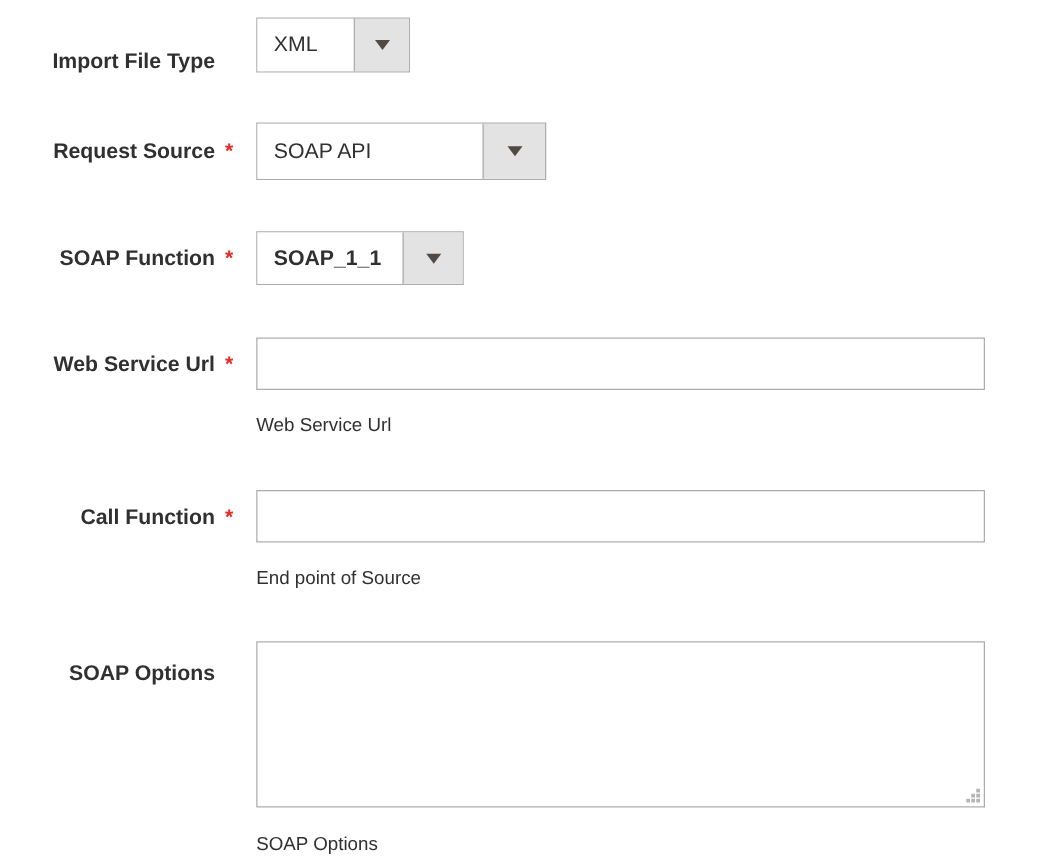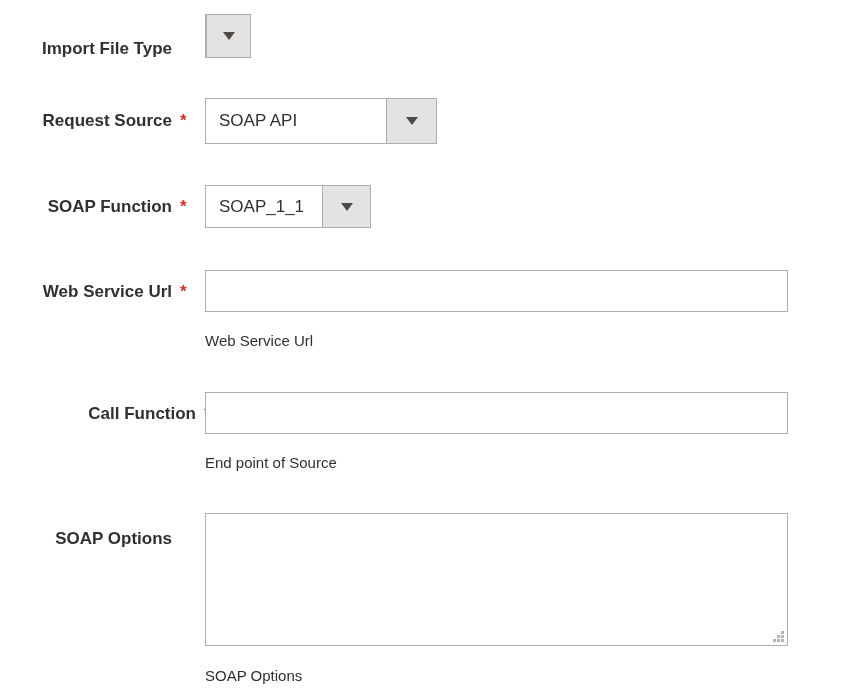--- a/index.html
+++ b/index.html
@@ -93,21 +93,21 @@
   
   .sel-filetype            { height: 44px; }
   .sel-filetype .sel-text  { width: 77px;  }
   .sel-filetype .sel-arrow { width: 44px;  }
 
   .sel-source              { height: 46px; justify-content: space-between; }
   .sel-source .sel-text    { width: 180px; }
   .sel-source .sel-arrow   { width = 50px; width: 50px; }
 
   .sel-version             { height: 43px; }
-  .sel-version .sel-text   { width: 116px; }
+  .sel-version .sel-text   { width: 116px; font-weight: bold; }
   .sel-version .sel-arrow  { width: 48px;  }
 
   
   .text-input {
     width: 583px;
     height: 42px;
     border: 1px solid #adadad;
     background: #ffffff;
     box-sizing: border-box;
     font-family: "Liberation Sans", sans-serif;
@@ -180,36 +180,37 @@
 
   #row-filetype  .label-cell,
   #row-filetype  .req-star   { top: 25px; }
   #row-source    .label-cell,
   #row-source    .req-star   { top: 13px; }
   #row-version   .label-cell,
   #row-version   .req-star   { top: 12px; }
   #row-weburl    .label-cell,
   #row-weburl    .req-star   { top: 12px; }
   #row-callfn    .label-cell,
-  #row-callfn    .req-star   { top: 12px; padding-left: 24px; }
+  #row-callfn    .req-star   { top: 12px; }
   #row-soapopts  .label-cell { top: 16px; }
 
   #note-weburl   { top: 332px; }
   #note-callfn   { top: 454px; }
   #note-soapopts { top: 667px; }
 </style>
 </head>
 <body>
 
 <div class="form">
 
   <div class="field-row" id="row-filetype">
     <div class="label-cell">Import File Type</div>
     <div class="control-cell">
       <div class="sel sel-filetype">
+        <div class="sel-text">XML</div>
         <div class="sel-arrow">
           <span class="tri"></span>
         </div>
       </div>
     </div>
   </div>
 
   <div class="field-row" id="row-source">
     <div class="label-cell">Request Source</div>
     <div class="req-star">*</div>

